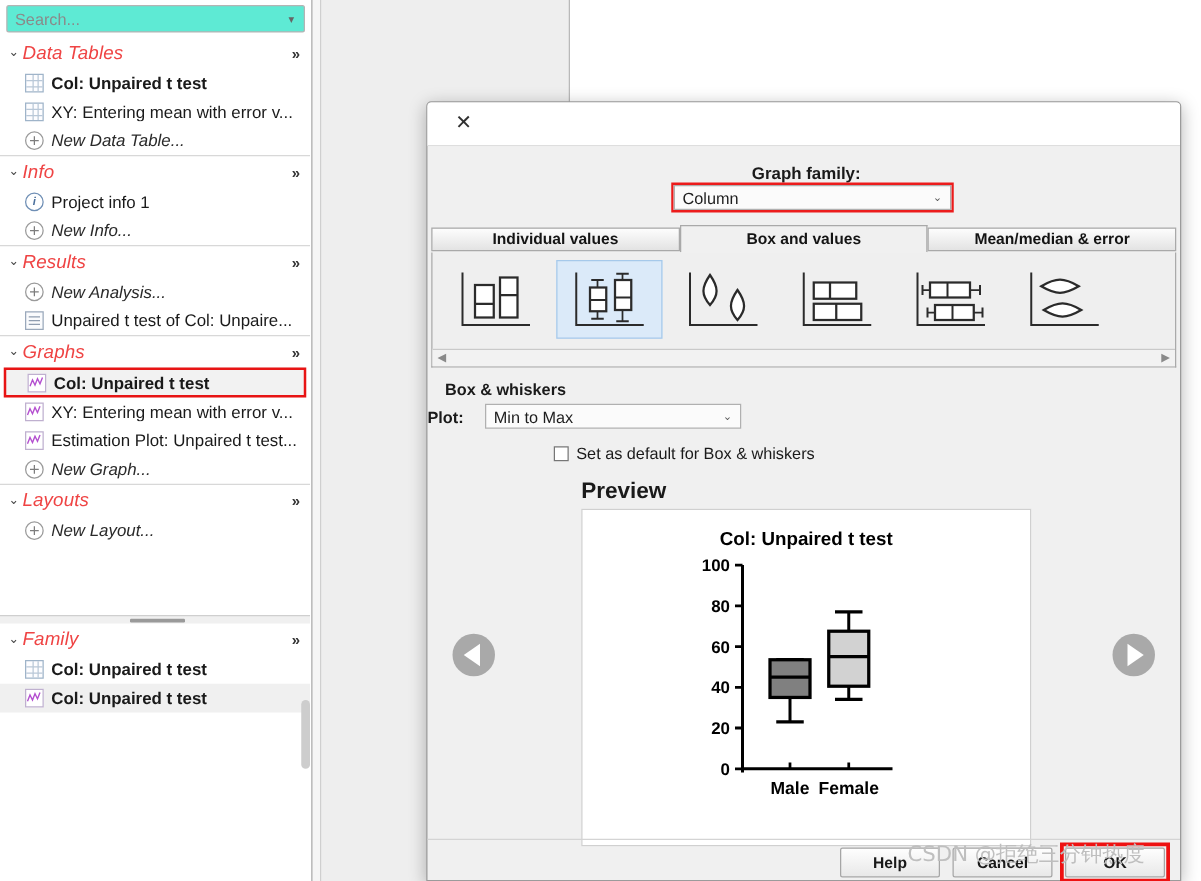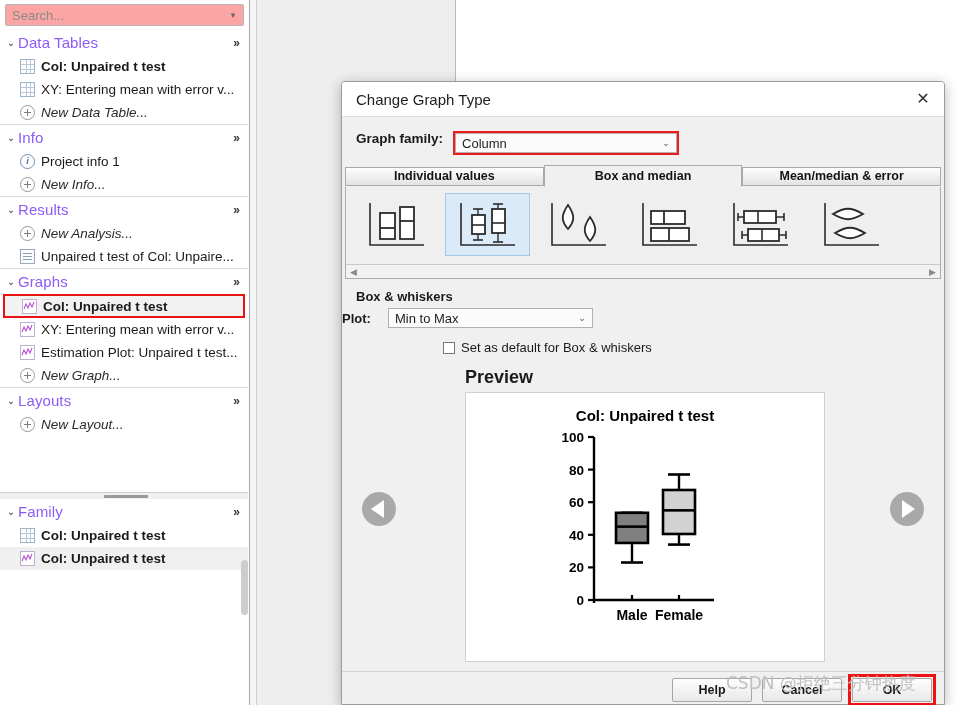--- a/index.html
+++ b/index.html
@@ -16,34 +16,34 @@
     background:#eeeeee;border-right:1px solid #b9b9b9;}
   #mid-panel-inner{position:absolute;left:250px;top:0;width:6px;height:705px;
     background:#f5f5f5;border-right:1px solid #cfcfcf;}
   #right-white{position:absolute;left:456px;top:0;right:0;height:705px;background:#ffffff;}
 
   
   #navigator{position:absolute;left:0;top:0;width:250px;height:705px;
     background:#ffffff;border-right:1px solid #a8a8a8;box-sizing:border-box;}
   .search-wrap{padding:4px 5px 0 5px;}
   .search-box{display:flex;align-items:center;height:22px;border:1px solid #b4b4b4;
-    background:#fca5a5;border-radius:2px;box-sizing:border-box;}
+    background:#5eead4;border-radius:2px;box-sizing:border-box;}
   .search-box input{flex:1;border:0;outline:0;background:transparent;
     font-family:"Liberation Sans",sans-serif;font-size:13px;color:#333;
     padding:0 6px;height:18px;}
   .search-box input::placeholder{color:#8a8a8a;}
   .search-caret{width:20px;text-align:center;color:#666;font-size:9px;line-height:1;}
 
   .nav-scroll{position:absolute;left:0;top:30px;width:248px;height:462px;overflow:hidden;}
 
   .sec-header{display:flex;align-items:center;height:25px;padding:0 6px 0 4px;
     border-top:1px solid #d8d8d8;background:#ffffff;}
   .sec-header:first-child{border-top:none;}
   .chev{width:14px;text-align:center;color:#444;font-size:10px;}
-  .sec-title{flex:1;font-size:15px;color:#8b5cf6;letter-spacing:.1px;}
+  .sec-title{flex:1;font-size:15px;color:#ef4444;letter-spacing:.1px;font-style:italic;}
   .chevrons{color:#333;font-size:12px;font-weight:bold;padding-right:2px;}
 
   .row{display:flex;align-items:center;height:23px;padding-left:20px;position:relative;}
   .row .lbl{font-size:13.5px;white-space:nowrap;overflow:hidden;}
   .row.bold .lbl{font-weight:bold;}
   .row.italic .lbl{font-style:italic;color:#2a2a2a;}
   .row.selected-red{border:2px solid #e81414;box-sizing:border-box;
     background:#f2f2f2;margin:0 3px 0 3px;padding-left:17px;height:24px;}
   .row.highlight{background:#f0f0f0;}
 
@@ -82,21 +82,21 @@
   
   #dialog{position:absolute;left:341px;top:81px;width:604px;height:624px;
     background:#f0f0f0;border:1px solid #9b9b9b;border-radius:4px 4px 0 0;
     box-shadow:0 3px 14px rgba(0,0,0,.28);box-sizing:border-box;}
   #dlg-title-bar{height:34px;background:#ffffff;border-bottom:1px solid #dedede;
     border-radius:3px 3px 0 0;display:flex;align-items:center;padding:0 6px 0 14px;}
   #dlg-title{flex:1;font-size:15px;color:#1d1d1d;}
   #dlg-close{width:30px;height:26px;display:flex;align-items:center;justify-content:center;
     color:#303030;font-size:16px;line-height:1;}
 
-  .family-row{display:flex;padding:14px 0 10px 14px;}
+  .family-row{display:flex;align-items:center;padding:14px 0 10px 14px;flex-direction:column;}
   .family-lbl{font-weight:bold;font-size:13.5px;margin-right:10px;}
   .combo-red{border:2px solid #ec1c1c;padding:0;display:inline-block;}
   .combo{width:222px;height:20px;background:#fbfbfb;border:1px solid #b0b0b0;
     display:flex;align-items:center;box-sizing:border-box;}
   .combo .txt{flex:1;padding-left:6px;font-size:13px;color:#1e1e1e;}
   .combo .arw{width:20px;text-align:center;font-size:9px;color:#555;}
   .combo-wide{width:205px;}
 
   
   #tabs{display:flex;margin:0 3px;height:22px;align-items:center;}
@@ -296,40 +296,39 @@
         </span>
         <span class="lbl">Col: Unpaired t test</span>
       </div>
     </div>
   <div id="nav-scrollbar"></div>
 </div>
 
 <div id="dialog">
 
   <div id="dlg-title-bar">
-    <span id="dlg-title">Change Graph Type</span>
     <span id="dlg-close">✕</span>
   </div>
 
   <div class="family-row">
     <span class="family-lbl">Graph family:</span>
     <span class="combo-red">
       <span class="combo">
         <span class="txt">Column</span>
         <span class="arw">⌄</span>
       </span>
     </span>
   </div>
 
   <div id="tabs">
       <div class="tab">
         <span>Individual values</span>
       </div>
       <div class="tab active">
-        <span>Box and median</span>
+        <span>Box and values</span>
       </div>
       <div class="tab">
         <span>Mean/median &amp; error</span>
       </div>
     </div>
 
   <div id="gallery">
     <div id="thumbs">
         <div class="thumb">
           <svg width="66" height="52">

